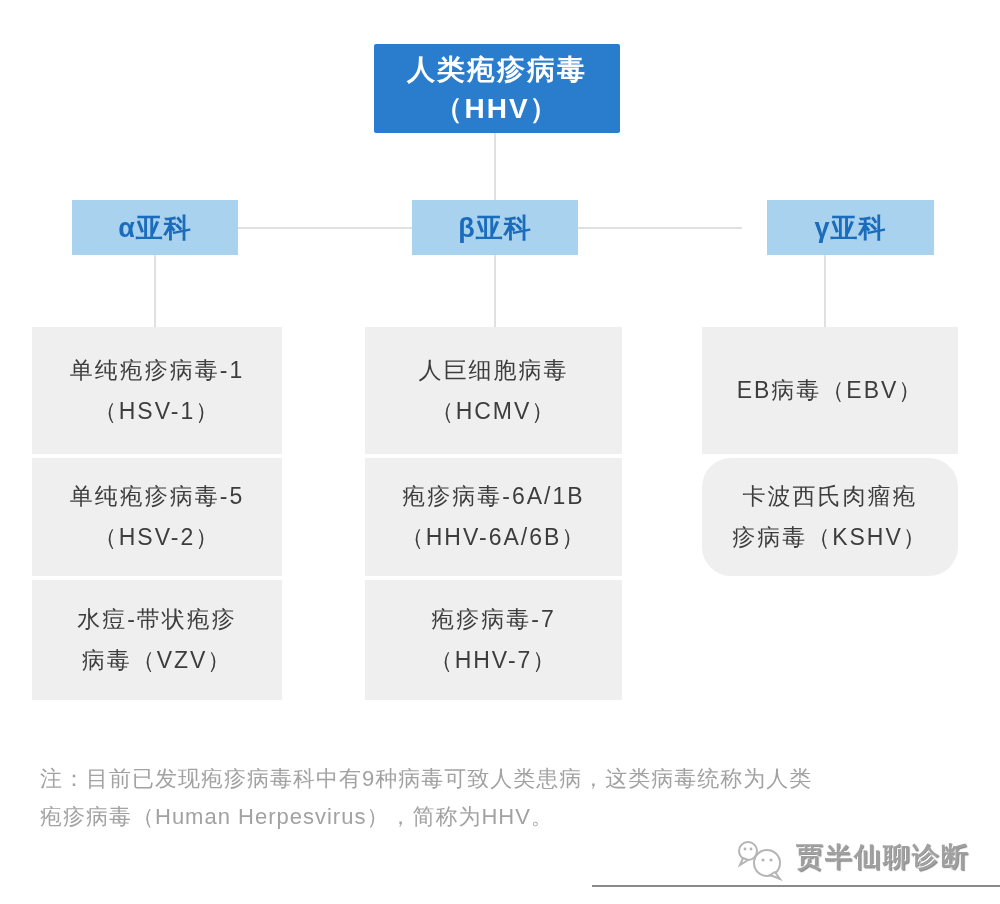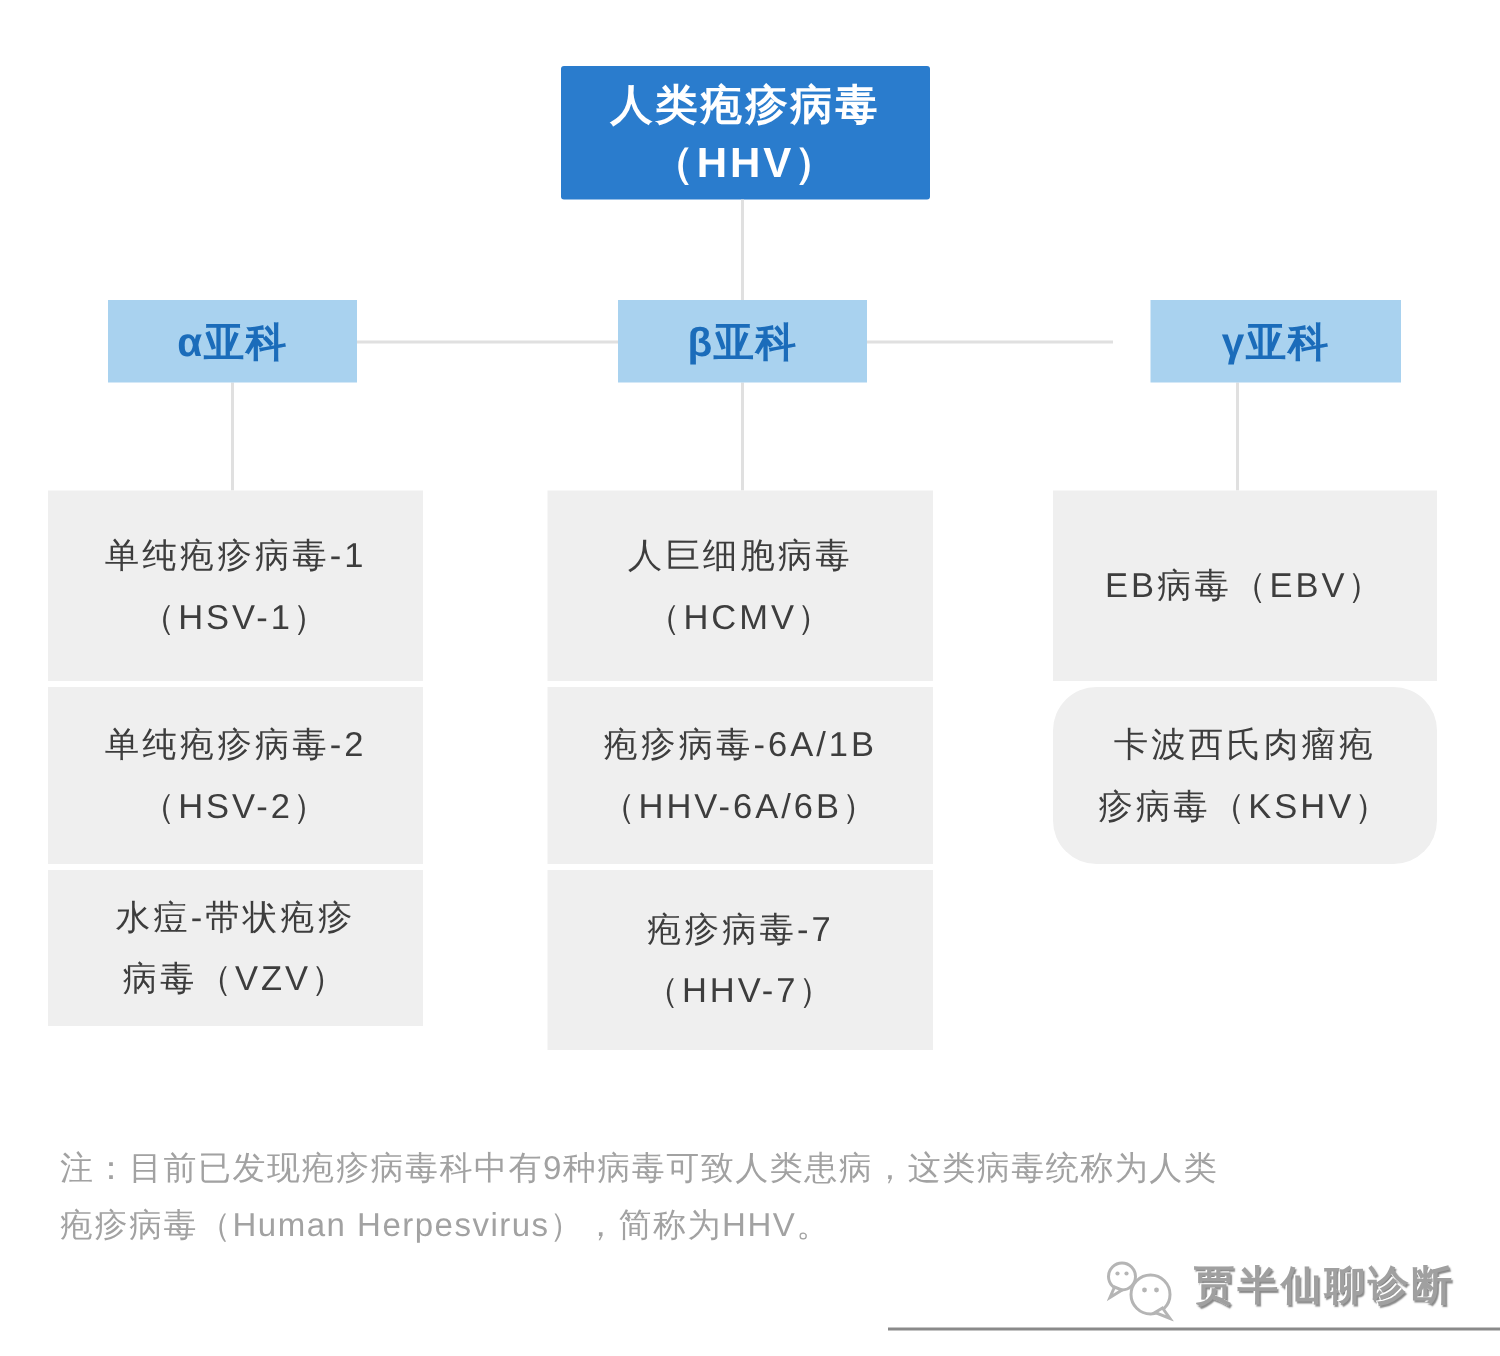--- a/index.html
+++ b/index.html
@@ -64,24 +64,24 @@
   </div>
   <div class="box sub-box" style="left:742px;top:200px;width:167px;height:55px;margin-left:25px;">
     <div>γ亚科</div>
   </div>
 
   <div class="box leaf" style="left:32px;top:327px;width:250px;height:127px;">
     <div>单纯疱疹病毒-1</div>
     <div>（HSV-1）</div>
   </div>
   <div class="box leaf" style="left:32px;top:458px;width:250px;height:118px;">
-    <div>单纯疱疹病毒-2</div>
+    <div>单纯疱疹病毒-5</div>
     <div>（HSV-2）</div>
   </div>
-  <div class="box leaf" style="left:32px;top:580px;width:250px;height:104px;">
+  <div class="box leaf" style="left:32px;top:580px;width:250px;height:120px;">
     <div>水痘-带状疱疹</div>
     <div>病毒（VZV）</div>
   </div>
 
   <div class="box leaf" style="left:365px;top:327px;width:257px;height:127px;">
     <div>人巨细胞病毒</div>
     <div>（HCMV）</div>
   </div>
   <div class="box leaf" style="left:365px;top:458px;width:257px;height:118px;">
     <div>疱疹病毒-6A/1B</div>

